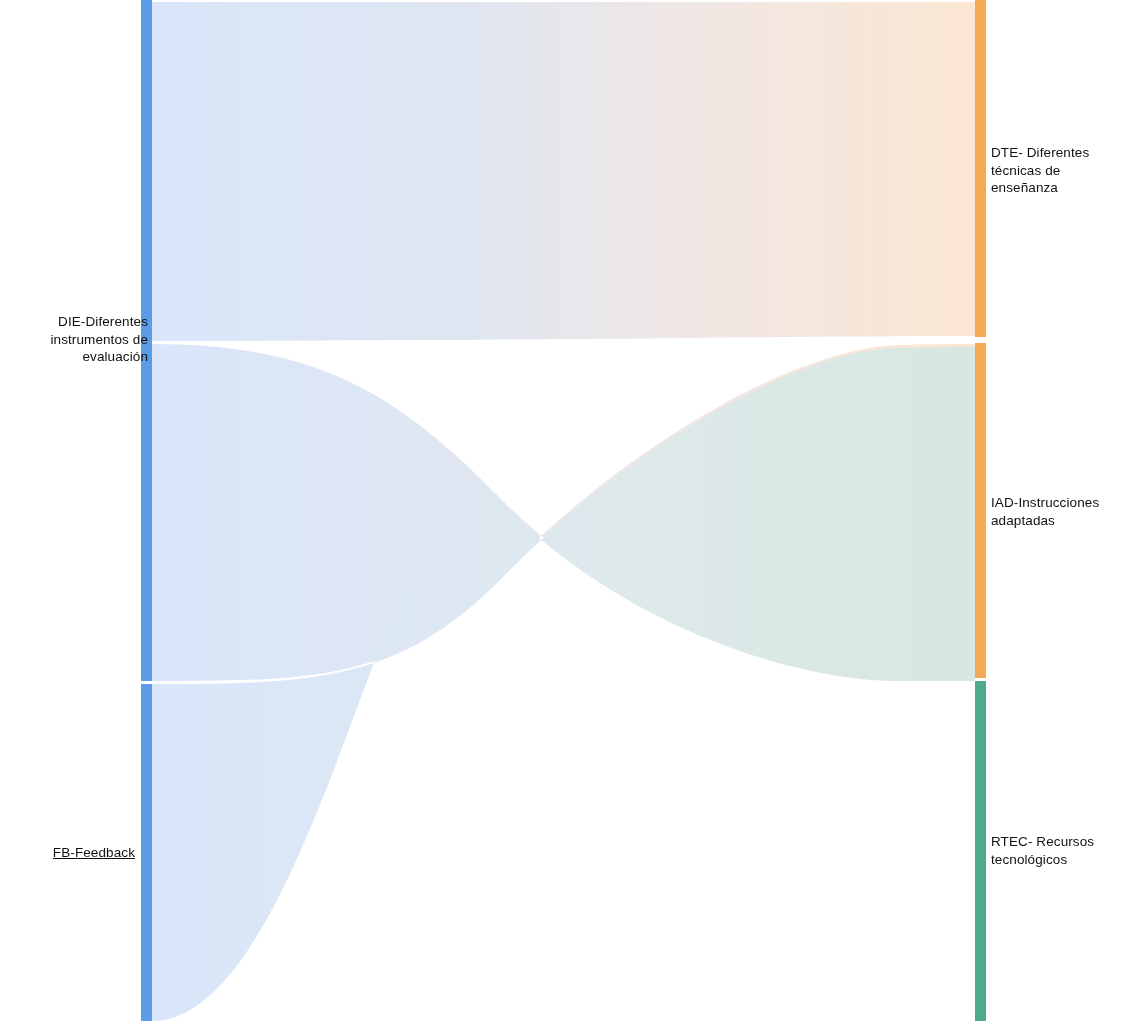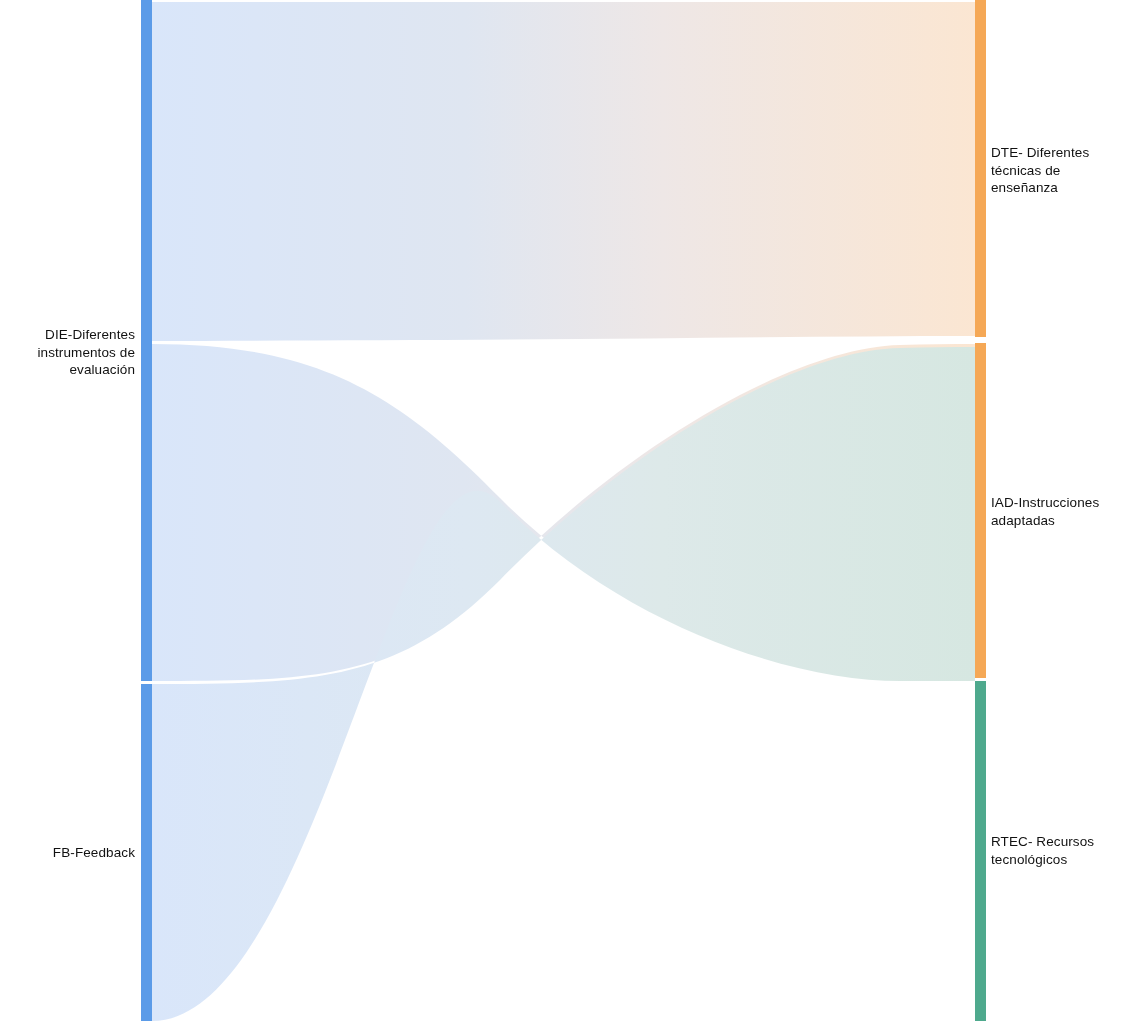--- a/index.html
+++ b/index.html
@@ -1323,25 +1323,25 @@
 
     <g>
       <rect x="141" y="0" width="11" height="681" fill="#5b9be8"></rect>
       <rect x="141" y="684" width="11" height="337" fill="#5b9be8"></rect>
       <rect x="975" y="0" width="11" height="337" fill="#f5a856"></rect>
       <rect x="975" y="343" width="11" height="335" fill="#f5a856"></rect>
       <rect x="975" y="681" width="11" height="340" fill="#4ea98d"></rect>
     </g>
   </svg>
 
-  <div class="node-label left" style="left:5px; top:313px;margin-top:13px;">DIE-Diferentes
+  <div class="node-label left" style="left:18px; top:313px;">DIE-Diferentes
 instrumentos de
 evaluación</div>
 
-  <div class="node-label left" style="left:5px; top:844px;">FB-Feedback</div>
+  <div class="node-label left" style="left:5px; top:844px;text-decoration:underline;">FB-Feedback</div>
 
   <div class="node-label right" style="left:991px; top:144px;">DTE- Diferentes
 técnicas de
 enseñanza</div>
 
   <div class="node-label right" style="left:991px; top:494px;">IAD-Instrucciones
 adaptadas</div>
 
   <div class="node-label right" style="left:991px; top:833px;">RTEC- Recursos
 tecnológicos</div>

